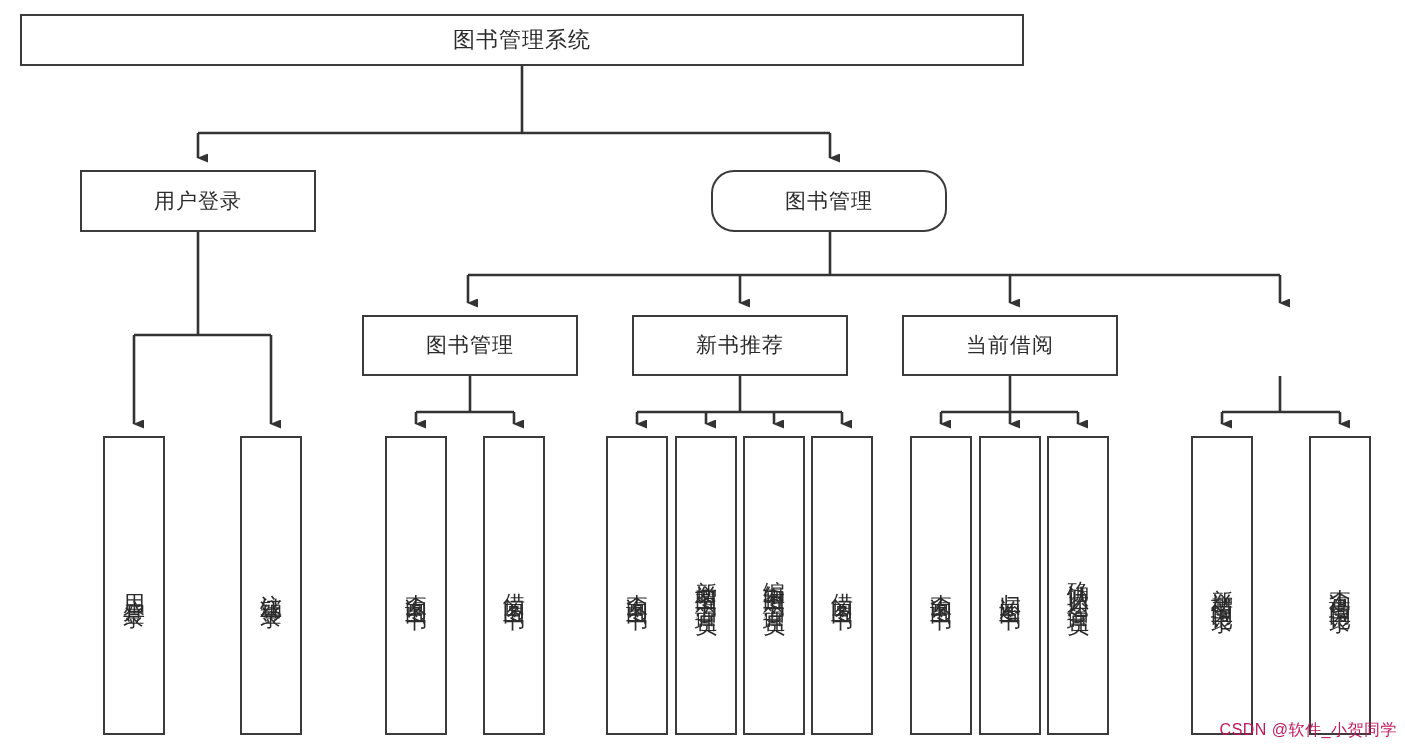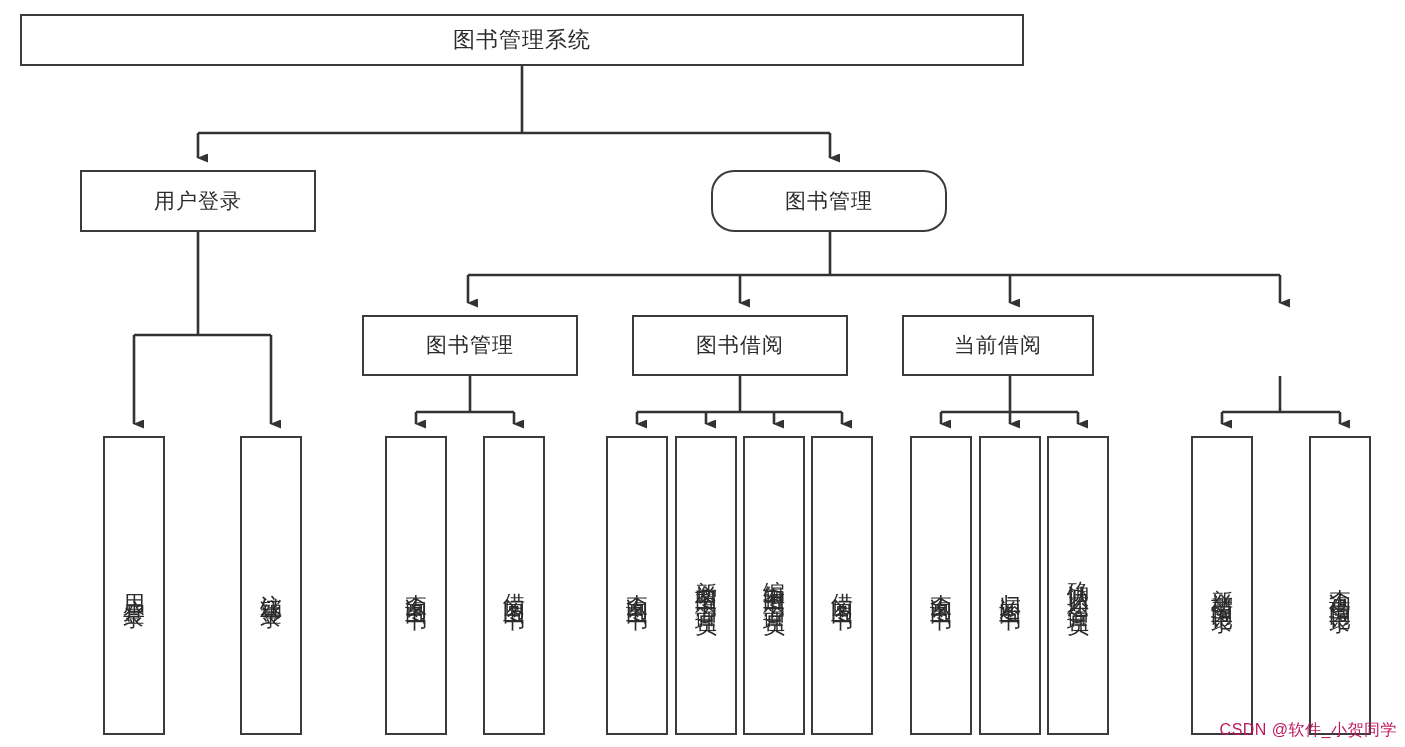--- a/index.html
+++ b/index.html
@@ -115,23 +115,23 @@
     <span class="lbl">用户登录</span>
   </div>
   <div class="node h-node" style="left:711px;top:170px;width:236px;height:62px;border-radius:23px;">
     <span class="lbl">图书管理</span>
   </div>
 
   <div class="node h-node" style="left:362px;top:315px;width:216px;height:61px;">
     <span class="lbl">图书管理</span>
   </div>
   <div class="node h-node" style="left:632px;top:315px;width:216px;height:61px;">
-    <span class="lbl">图书借阅</span>
+    <span class="lbl">新书推荐</span>
   </div>
-  <div class="node h-node" style="left:902px;top:315px;width:192px;height:61px;">
+  <div class="node h-node" style="left:902px;top:315px;width:216px;height:61px;">
     <span class="lbl">当前借阅</span>
   </div>
 
   <div class="node v-node" style="left:103px;top:436px;width:62px;height:299px;">
     <span class="lbl">用户登录</span>
   </div>
   <div class="node v-node" style="left:240px;top:436px;width:62px;height:299px;">
     <span class="lbl">注销登录</span>
   </div>
 

